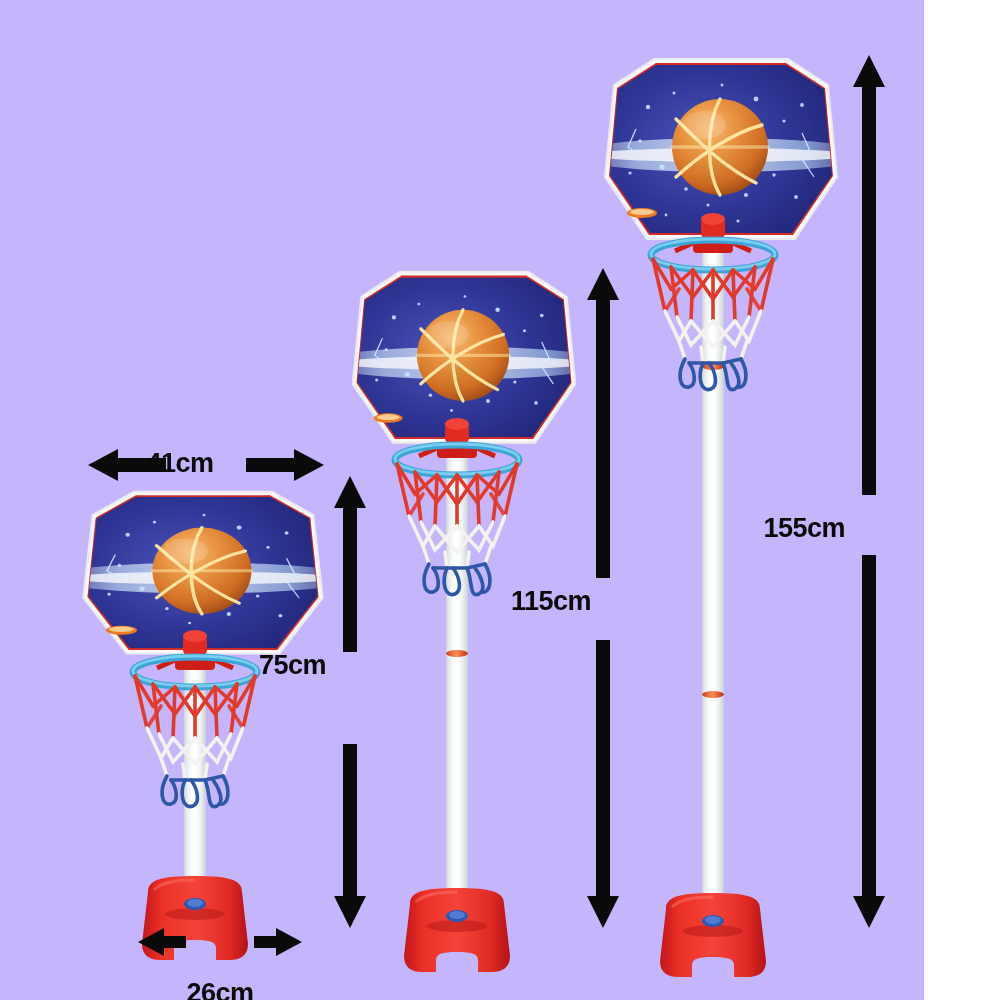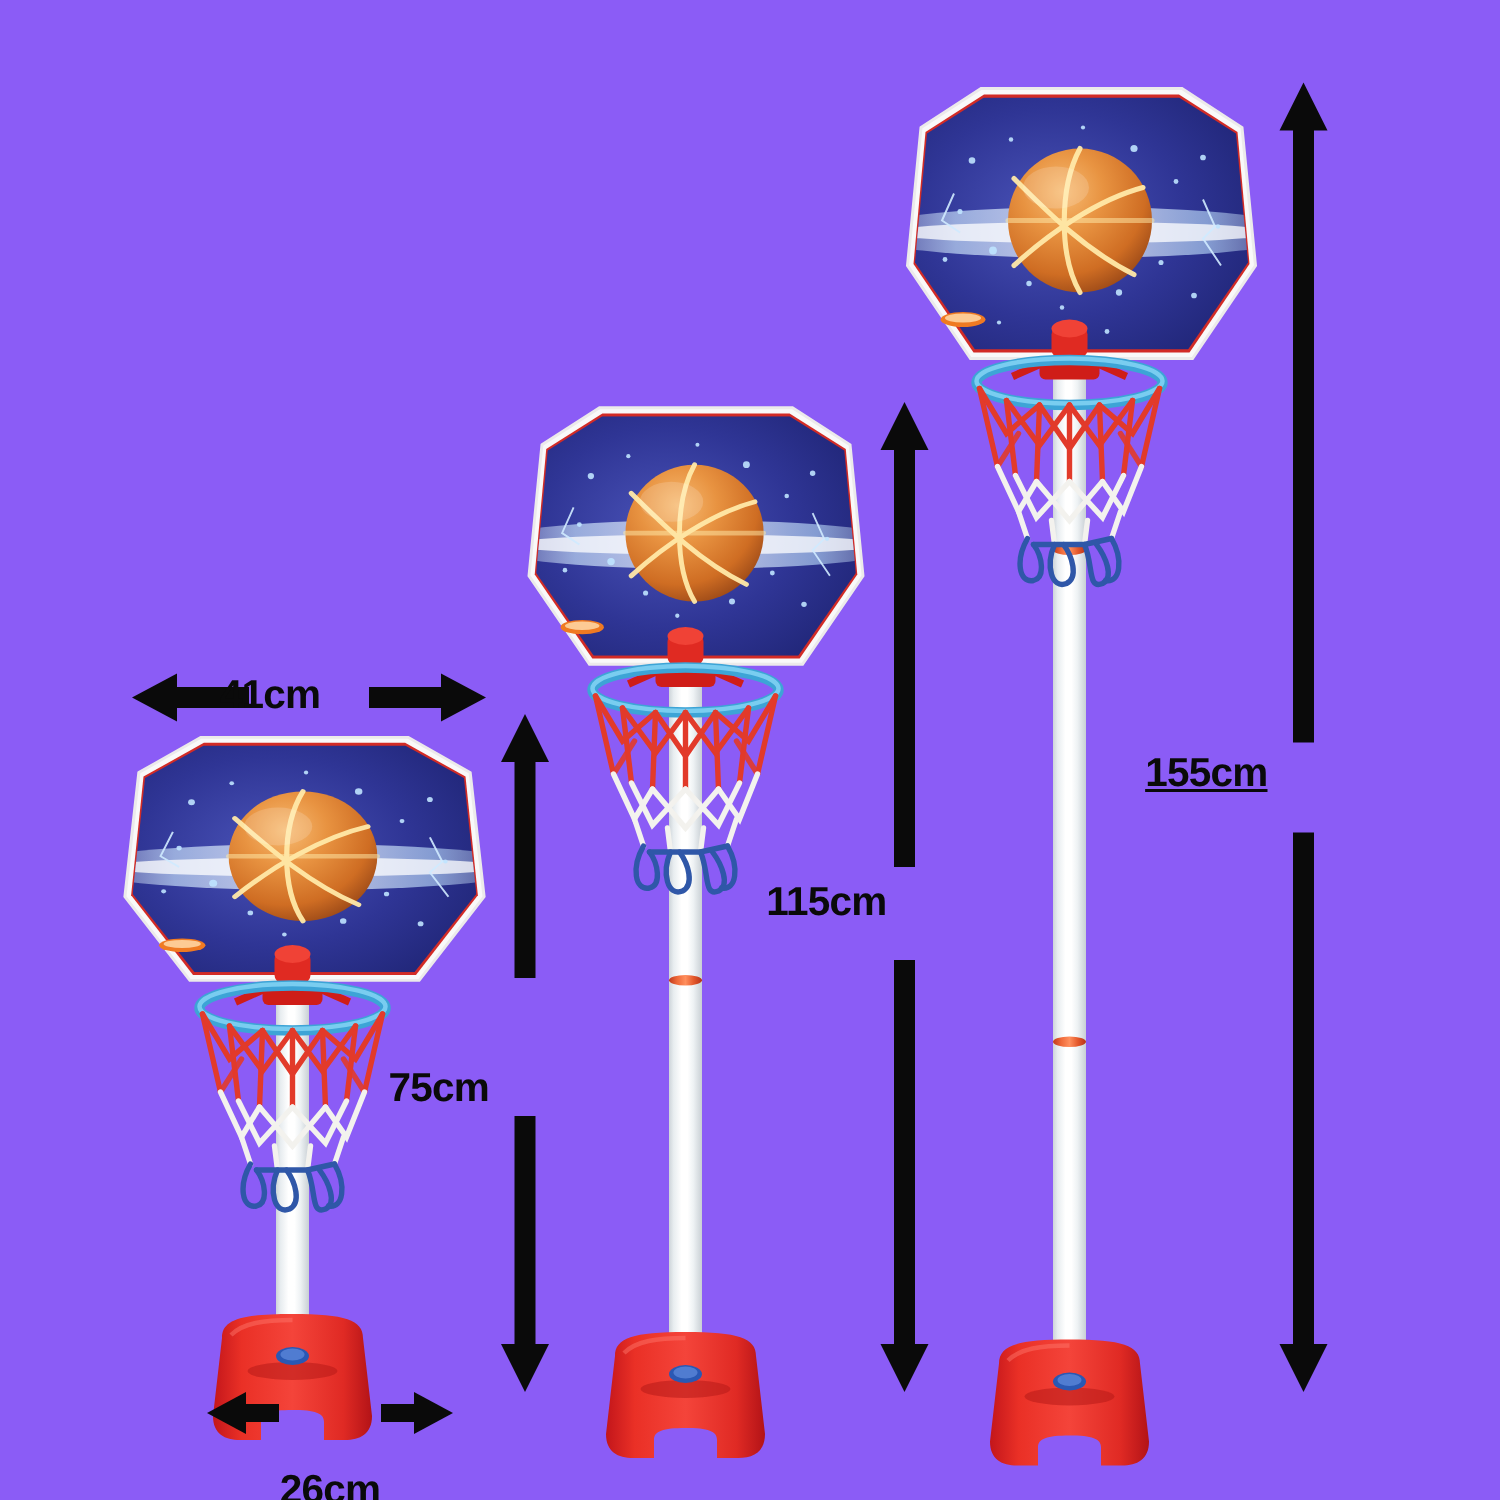--- a/index.html
+++ b/index.html
@@ -5,23 +5,23 @@
   html, body {
     margin: 0;
     padding: 0;
     background: #ffffff;
   }
   body {
     font-family: "Liberation Sans", sans-serif;
   }
   #stage {
     position: relative;
-    width: 1000px;
+    width: 924px;
     height: 1000px;
-    background: #8b5cf6;
+    background: #c4b5fd;
     overflow: hidden;
   }
   .hoop-unit { position: absolute; }
 
   
   .backboard {
     position: absolute;
     left: 0; top: 0;
     width: 100%; height: 100%;
   }
@@ -529,21 +529,21 @@
   <div class="dim" style="left:330px; top:476px; width:40px; height:452px;">
     <svg class="dim-svg" viewBox="0 0 40 452">
       <g fill="#0a0a0a">
         <polygon points="20,0 4,32 36,32"></polygon>
         <rect x="13" y="28" width="14" height="148"></rect>
         <rect x="13" y="268" width="14" height="152"></rect>
         <polygon points="20,452 4,420 36,420"></polygon>
       </g>
     </svg>
   </div>
-  <div class="dim-label v" style="left:326px; top:712px; transform:translateX(-100%);">75cm</div>
+  <div class="dim-label v" style="left:326px; top:652px; transform:translateX(-100%);">75cm</div>
 
   <div class="dim" style="left:583px; top:268px; width:40px; height:660px;">
     <svg class="dim-svg" viewBox="0 0 40 660">
       <g fill="#0a0a0a">
         <polygon points="20,0 4,32 36,32"></polygon>
         <rect x="13" y="28" width="14" height="282"></rect>
         <rect x="13" y="372" width="14" height="256"></rect>
         <polygon points="20,660 4,628 36,628"></polygon>
       </g>
     </svg>
@@ -553,21 +553,21 @@
   <div class="dim" style="left:849px; top:55px; width:40px; height:873px;">
     <svg class="dim-svg" viewBox="0 0 40 873">
       <g fill="#0a0a0a">
         <polygon points="20,0 4,32 36,32"></polygon>
         <rect x="13" y="28" width="14" height="412"></rect>
         <rect x="13" y="500" width="14" height="342"></rect>
         <polygon points="20,873 4,841 36,841"></polygon>
       </g>
     </svg>
   </div>
-  <div class="dim-label v" style="left:845px; top:502px; transform:translateX(-100%);text-decoration:underline;">155cm</div>
+  <div class="dim-label v" style="left:845px; top:515px; transform:translateX(-100%);">155cm</div>
 
   <div class="dim" style="left:138px; top:925px; width:164px; height:34px;">
     <svg class="dim-svg" viewBox="0 0 164 34">
       <g fill="#0a0a0a">
         <polygon points="0,17 26,3 26,31"></polygon>
         <rect x="22" y="11" width="26" height="12"></rect>
         <rect x="116" y="11" width="26" height="12"></rect>
         <polygon points="164,17 138,3 138,31"></polygon>
       </g>
     </svg>

